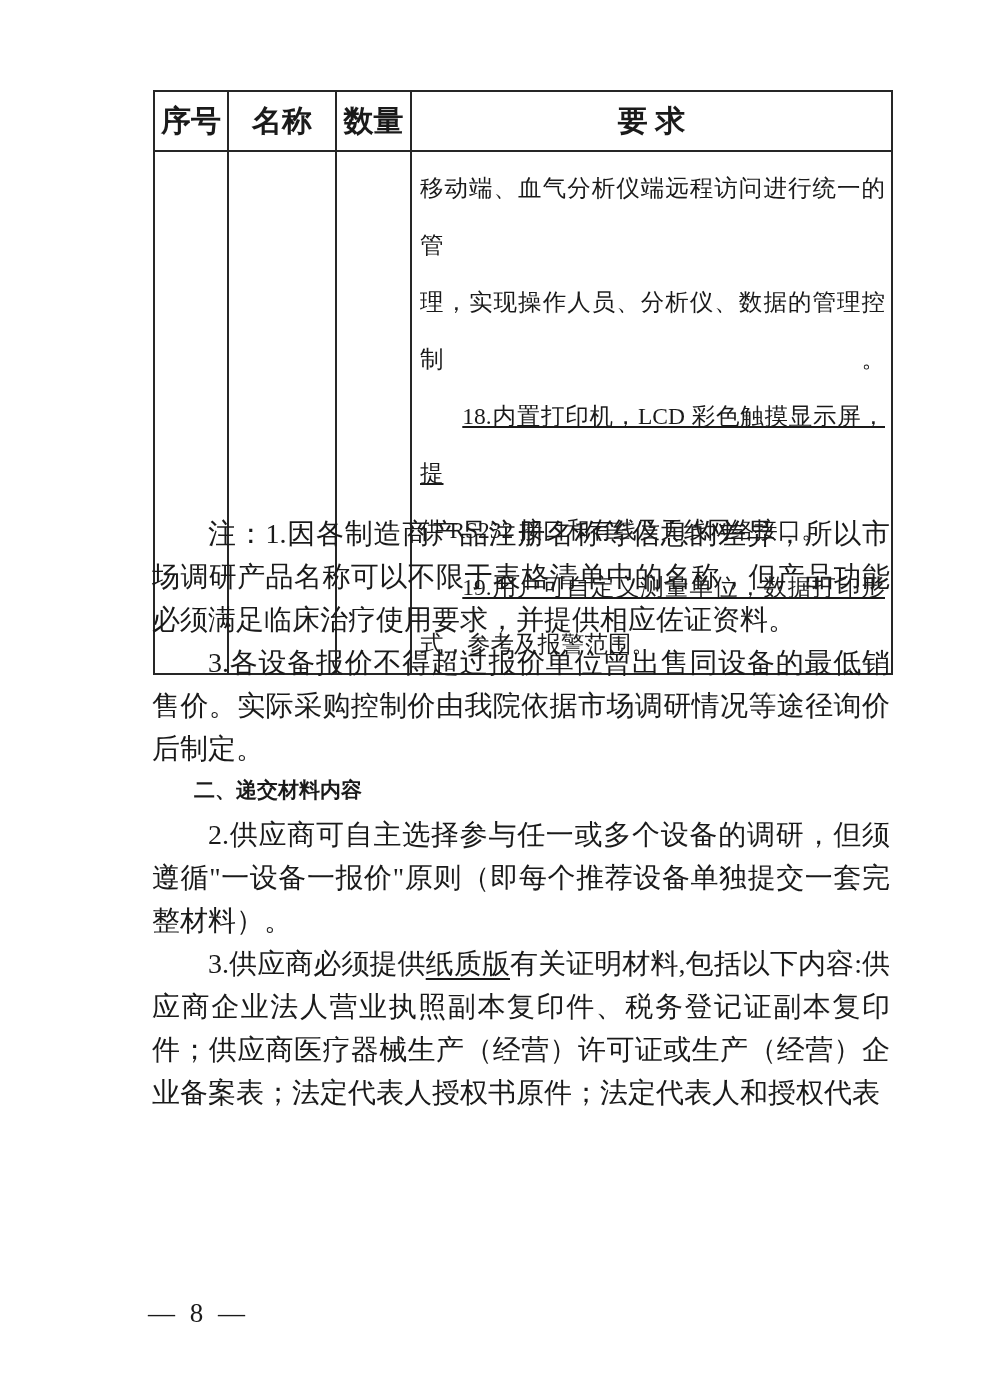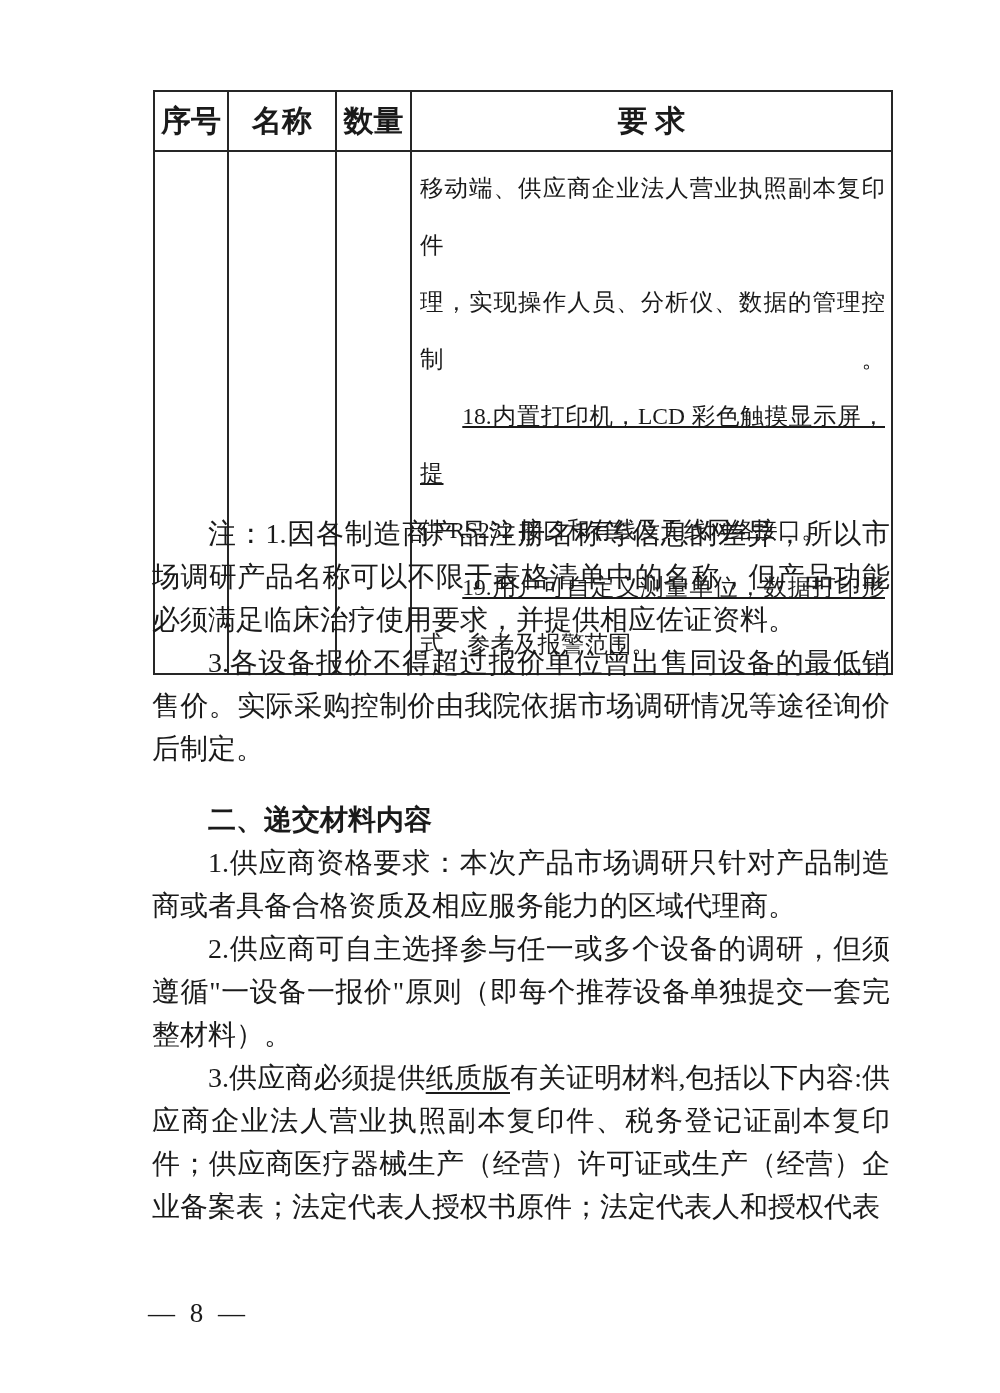--- a/index.html
+++ b/index.html
@@ -72,24 +72,23 @@
   }
   .para {
     margin: 0;
     font-size: 28px;
     line-height: 43px;
     text-align: justify;
     text-indent: 2em;
     color: #1a1a1a;
   }
   .para.heading {
-    font-family: Liberation Serif, serif;
+    font-family: Liberation Mono, monospace;
     font-weight: 700;
-    font-size: 28px;
-    margin-top: 28px;
+    font-size: 21px;
   }
   .u {
     text-decoration: underline;
     text-underline-offset: 5px;
     text-decoration-thickness: 2px;
   }
 
   
   .page-footer {
     position: absolute;
@@ -119,35 +118,34 @@
         <th>数量</th>
         <th>要 求</th>
       </tr>
     </thead>
     <tbody>
       <tr>
         <td></td>
         <td></td>
         <td></td>
         <td class="req-cell">
-          <div class="req-line justify">移动端、供应商企业法人营业执照副本复印件</div>
+          <div class="req-line justify">移动端、血气分析仪端远程访问进行统一的管</div>
           <div class="req-line justify">理，实现操作人员、分析仪、数据的管理控制。</div>
           <div class="req-line indent justify">18.内置打印机，LCD 彩色触摸显示屏，提</div>
           <div class="req-line">供 RS232 接口和有线及无线网络接口。</div>
           <div class="req-line indent justify">19.用户可自定义测量单位，数据打印形</div>
           <div class="req-line">式，参考及报警范围。</div>
         </td>
       </tr>
     </tbody>
   </table>
 
   <div class="body-text">
     <p class="para">注：1.因各制造商产品注册名称等信息的差异，所以市场调研产品名称可以不限于表格清单中的名称，但产品功能必须满足临床治疗使用要求，并提供相应佐证资料。</p>
     <p class="para">3.各设备报价不得超过报价单位曾出售同设备的最低销售价。实际采购控制价由我院依据市场调研情况等途径询价后制定。</p>
     <p class="para heading">二、递交材料内容</p>
-    <p class="para">1.供应商资格要求：本次产品市场调研只针对产品制造商或者具备合格资质及相应服务能力的区域代理商。</p>
     <p class="para">2.供应商可自主选择参与任一或多个设备的调研，但须遵循"一设备一报价"原则（即每个推荐设备单独提交一套完整材料）。</p>
     <p class="para"><span>3.供应商必须提供</span><span class="u">纸质版</span><span>有关证明材料,包括以下内容:供应商企业法人营业执照副本复印件、税务登记证副本复印件；供应商医疗器械生产（经营）许可证或生产（经营）企业备案表；法定代表人授权书原件；法定代表人和授权代表</span></p>
   </div>
 
   <div class="page-footer">— 8 —</div>
 
 </div>
 
 </body></html>

